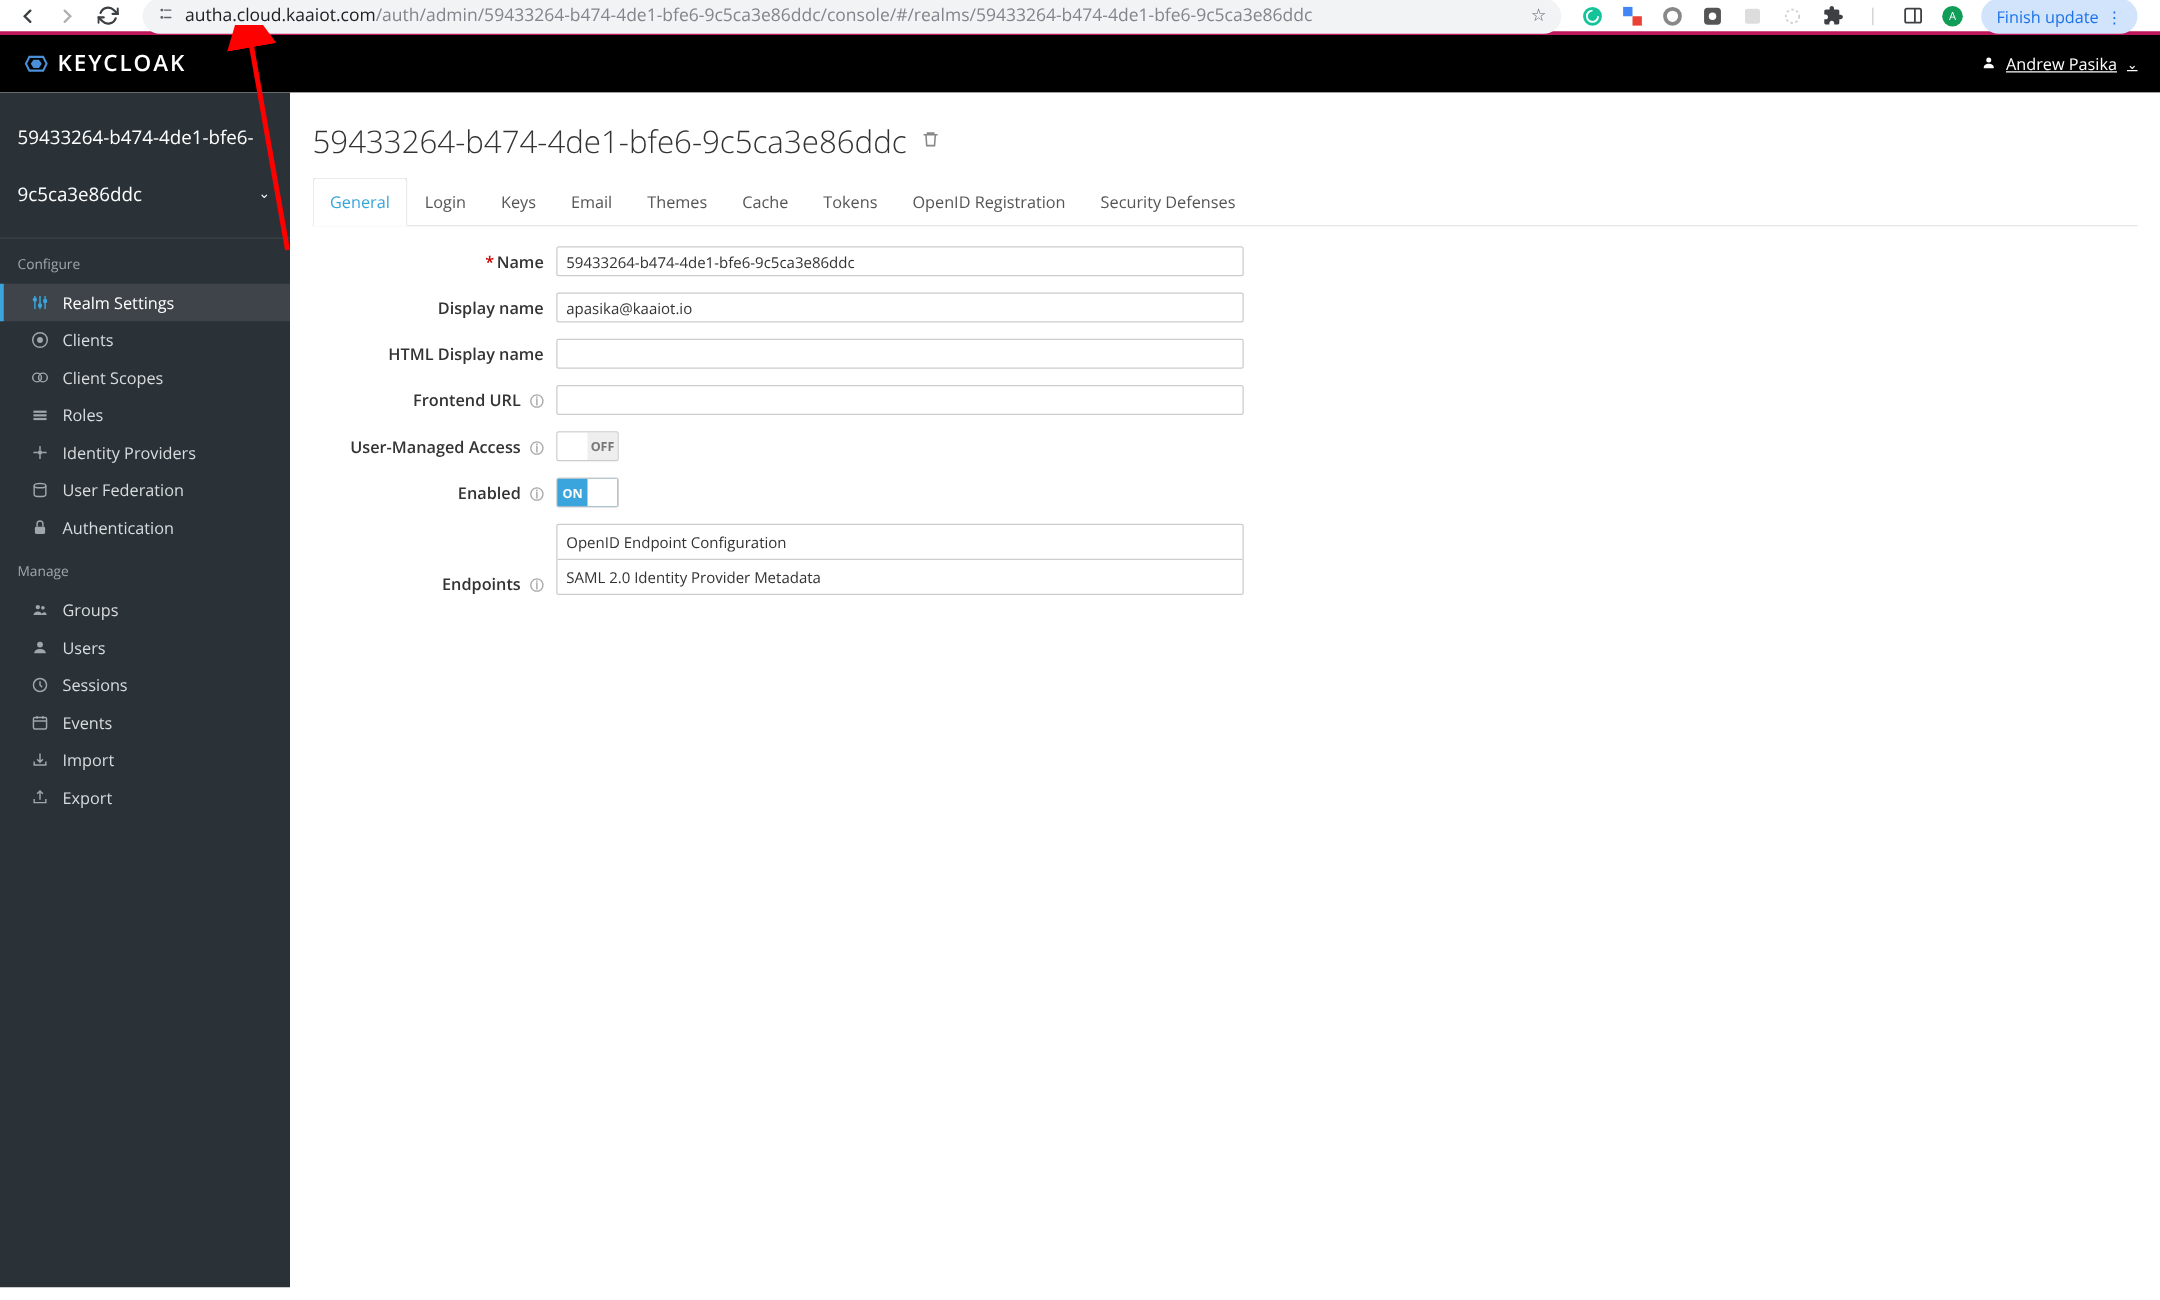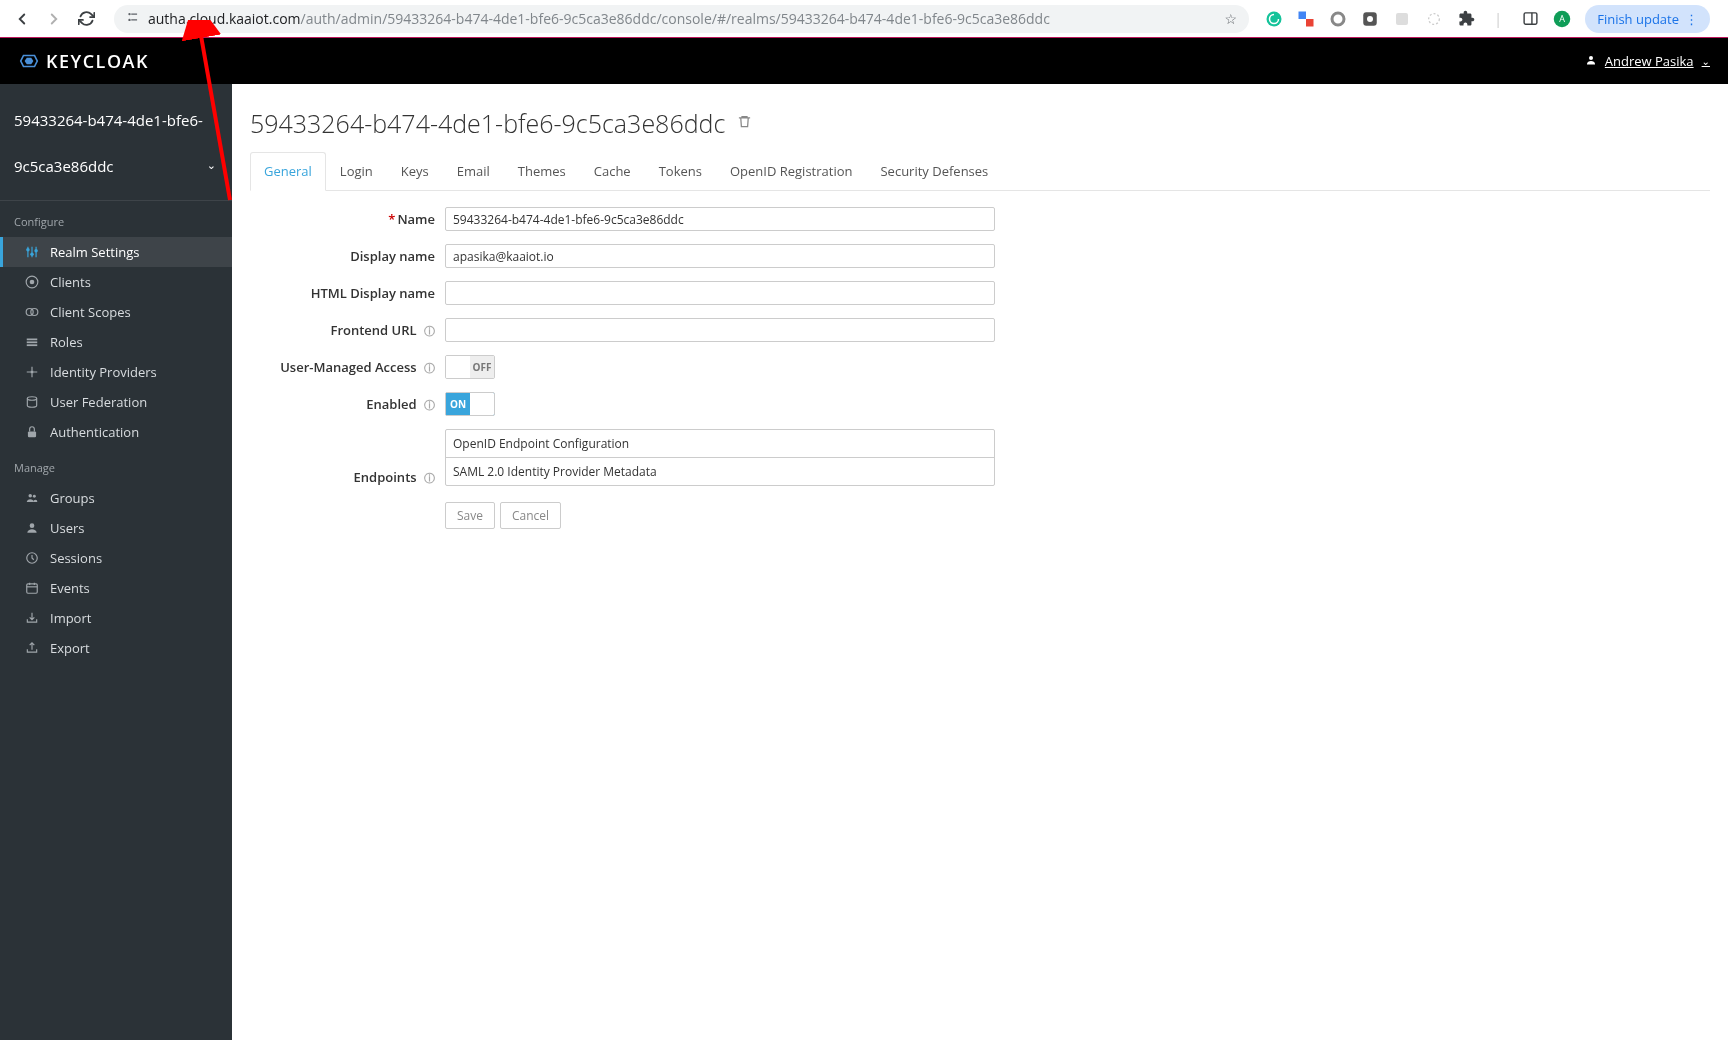--- a/index.html
+++ b/index.html
@@ -9,26 +9,26 @@
       font-family: "Open Sans", Helvetica, Arial, sans-serif;
     }
     body {
       width: 1728px;
       height: 1040px;
       background: #fff;
       position: relative;
       overflow: hidden;
     }
     .browser-bar {
-      height: 38px;
+      height: 28px;
       background: #fff;
       display: flex;
       align-items: center;
       padding: 0 10px;
-      border-bottom: 1px solid #be185d;
+      border-bottom: 3px solid #be185d;
       gap: 8px;
     }
     .browser-nav-btn {
       width: 24px;
       height: 24px;
       display: flex;
       align-items: center;
       justify-content: center;
       border-radius: 50%;
       color: #5f6368;
@@ -636,24 +636,20 @@
       </div>
 
       <div class="form-group" style="align-items:flex-end;">
         <div class="form-label" style="padding-top:4px;"><span>Endpoints</span> <span class="help-icon">ⓘ</span></div>
         <div class="endpoints-box">
           <div class="endpoint-item">OpenID Endpoint Configuration</div>
           <div class="endpoint-item">SAML 2.0 Identity Provider Metadata</div>
         </div>
       </div>
 
-      <div class="form-actions">
-        <button class="btn">Save</button>
-        <button class="btn">Cancel</button>
-      </div>
 
     </div>
 
   </div>
 </div>
 
 <svg class="red-arrow" style="left:170px; top:20px;" width="80" height="200">
   <defs>
     <marker id="arrowhead" markerWidth="10" markerHeight="10" refX="2" refY="5" orient="auto">
       <polygon points="0 0, 10 5, 0 10" fill="#ff0000"></polygon>

